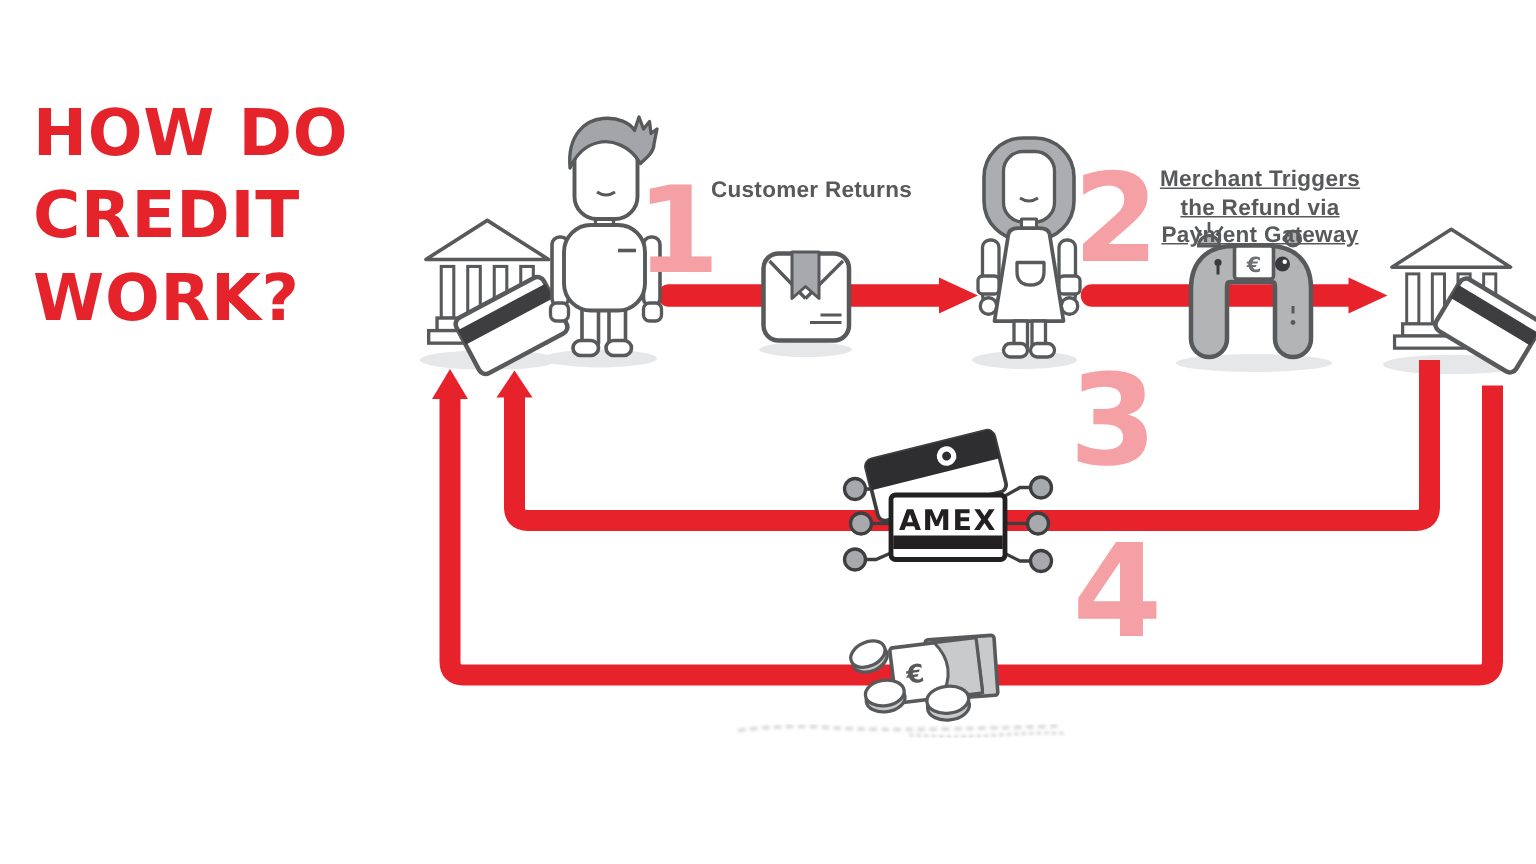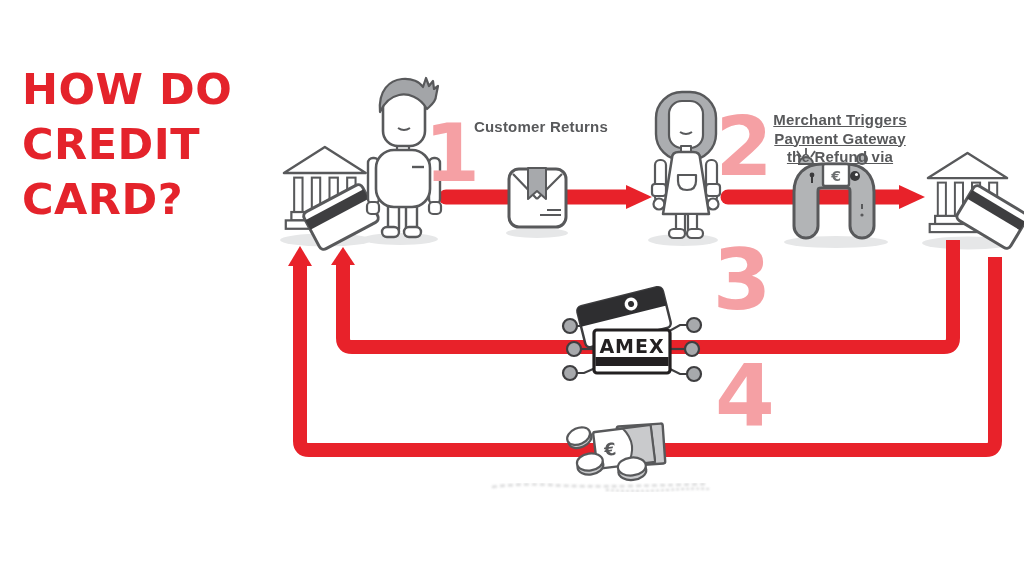--- a/index.html
+++ b/index.html
@@ -33,21 +33,21 @@
   svg{position:absolute;left:0;top:0;}
 </style>
 </head>
 <body>
 
 <div id="stage">
 
   <div class="title">
     <div>HOW DO</div>
     <div>CREDIT</div>
-    <div>CARD?</div>
+    <div>WORK?</div>
   </div>
 
   <svg width="1024" height="576" viewBox="0 0 1024 576">
     <defs>
       <filter id="smudge">
           <feGaussianBlur stdDeviation="0.9"></feGaussianBlur>
         </filter>
       <g id="bank">
         <path d="M45 1 L89 29 H1 Z" fill="#fff" stroke="#58595B" stroke-width="2.6" stroke-linejoin="round"></path>
         <rect x="12" y="34" width="9" height="37" fill="#fff" stroke="#58595B" stroke-width="2.2"></rect>
@@ -230,17 +230,17 @@
   <div id="num1" class="stepnum">1</div>
   <div id="num2" class="stepnum">2</div>
   <div id="num3" class="stepnum">3</div>
   <div id="num4" class="stepnum">4</div>
 
   <div id="label1" class="steplabel">
     <div>Customer Returns</div>
   </div>
   <div id="label2" class="steplabel">
     <div>Merchant Triggers</div>
+    <div>the Refund via</div>
     <div>Payment Gateway</div>
-    <div>the Refund via</div>
   </div>
 
 </div>
 
 </body></html>

